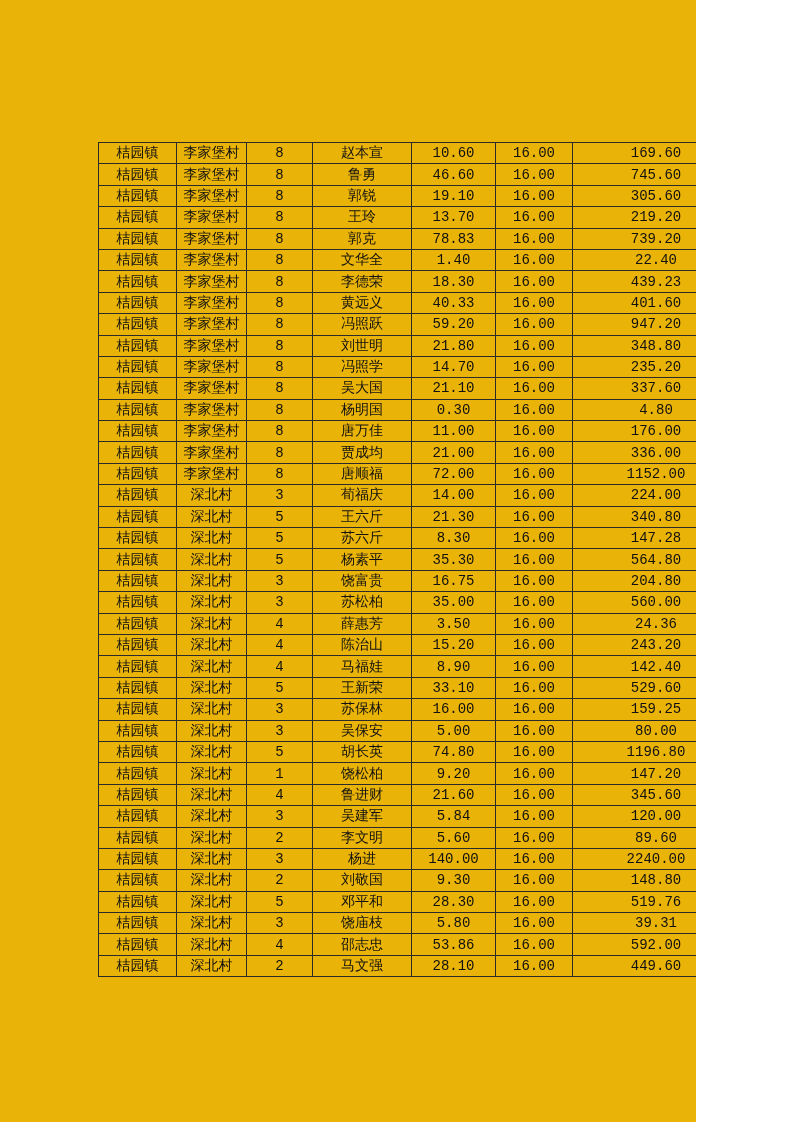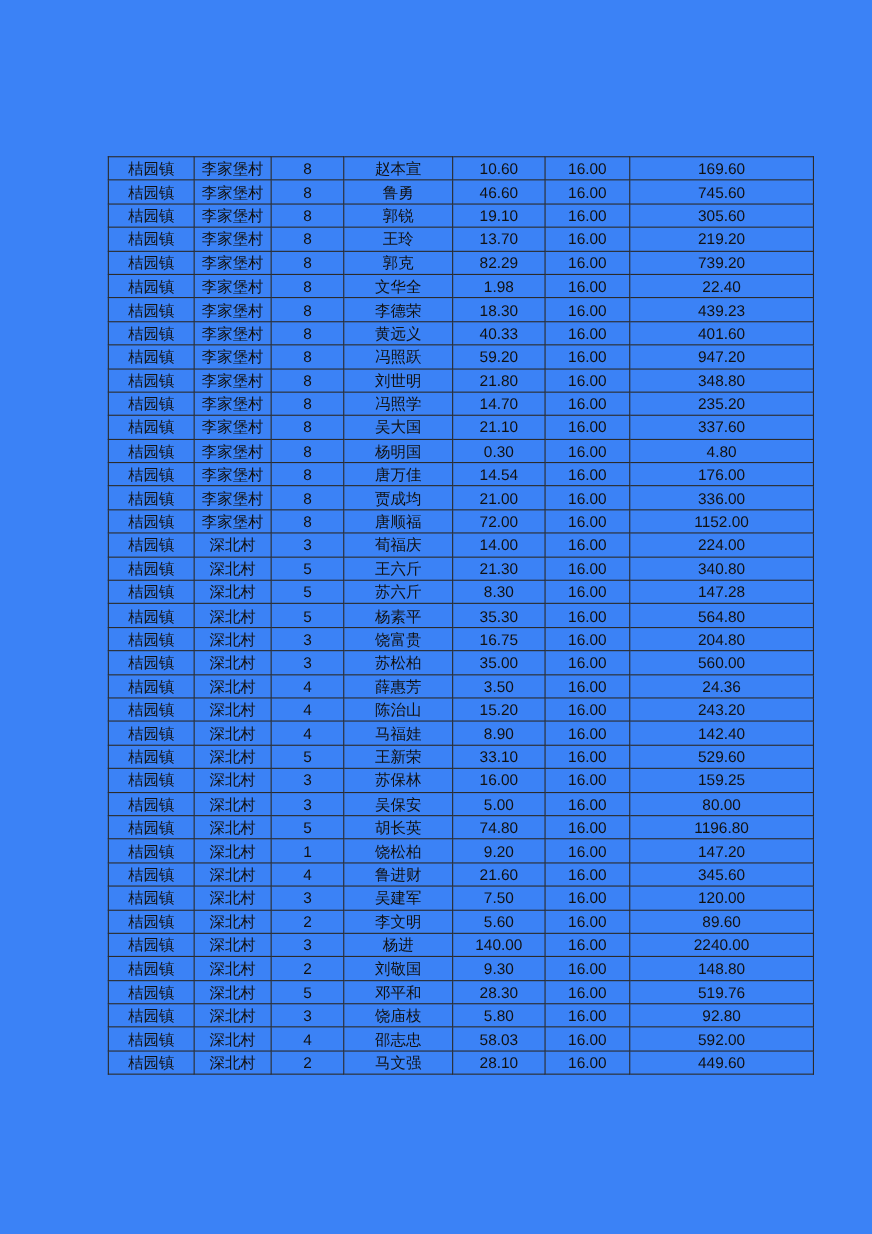--- a/index.html
+++ b/index.html
@@ -2,25 +2,25 @@
 <html><head>
 <meta charset="utf-8">
 <style>
   html, body {
     margin: 0;
     padding: 0;
     background: #ffffff;
   }
   .page {
     position: relative;
-    width: 793px;
+    width: 696px;
     height: 1122px;
-    background: #3b82f6;
+    background: #eab308;
     overflow: hidden;
-    font-family: Liberation Sans, sans-serif;
+    font-family: Liberation Mono, monospace;
     color: #111111;
   }
   table.roster {
     position: absolute;
     left: 98px;
     top: 142px;
     width: 641px;
     height: 835px;
     border-collapse: collapse;
     table-layout: fixed;
@@ -95,30 +95,30 @@
           <td>王玲</td>
           <td>13.70</td>
           <td>16.00</td>
           <td>219.20</td>
         </tr>
         <tr>
           <td>桔园镇</td>
           <td>李家堡村</td>
           <td>8</td>
           <td>郭克</td>
-          <td>82.29</td>
+          <td>78.83</td>
           <td>16.00</td>
           <td>739.20</td>
         </tr>
         <tr>
           <td>桔园镇</td>
           <td>李家堡村</td>
           <td>8</td>
           <td>文华全</td>
-          <td>1.98</td>
+          <td>1.40</td>
           <td>16.00</td>
           <td>22.40</td>
         </tr>
         <tr>
           <td>桔园镇</td>
           <td>李家堡村</td>
           <td>8</td>
           <td>李德荣</td>
           <td>18.30</td>
           <td>16.00</td>
@@ -176,21 +176,21 @@
           <td>杨明国</td>
           <td>0.30</td>
           <td>16.00</td>
           <td>4.80</td>
         </tr>
         <tr>
           <td>桔园镇</td>
           <td>李家堡村</td>
           <td>8</td>
           <td>唐万佳</td>
-          <td>14.54</td>
+          <td>11.00</td>
           <td>16.00</td>
           <td>176.00</td>
         </tr>
         <tr>
           <td>桔园镇</td>
           <td>李家堡村</td>
           <td>8</td>
           <td>贾成均</td>
           <td>21.00</td>
           <td>16.00</td>
@@ -338,21 +338,21 @@
           <td>鲁进财</td>
           <td>21.60</td>
           <td>16.00</td>
           <td>345.60</td>
         </tr>
         <tr>
           <td>桔园镇</td>
           <td>深北村</td>
           <td>3</td>
           <td>吴建军</td>
-          <td>7.50</td>
+          <td>5.84</td>
           <td>16.00</td>
           <td>120.00</td>
         </tr>
         <tr>
           <td>桔园镇</td>
           <td>深北村</td>
           <td>2</td>
           <td>李文明</td>
           <td>5.60</td>
           <td>16.00</td>
@@ -385,28 +385,28 @@
           <td>16.00</td>
           <td>519.76</td>
         </tr>
         <tr>
           <td>桔园镇</td>
           <td>深北村</td>
           <td>3</td>
           <td>饶庙枝</td>
           <td>5.80</td>
           <td>16.00</td>
-          <td>92.80</td>
+          <td>39.31</td>
         </tr>
         <tr>
           <td>桔园镇</td>
           <td>深北村</td>
           <td>4</td>
           <td>邵志忠</td>
-          <td>58.03</td>
+          <td>53.86</td>
           <td>16.00</td>
           <td>592.00</td>
         </tr>
         <tr>
           <td>桔园镇</td>
           <td>深北村</td>
           <td>2</td>
           <td>马文强</td>
           <td>28.10</td>
           <td>16.00</td>

